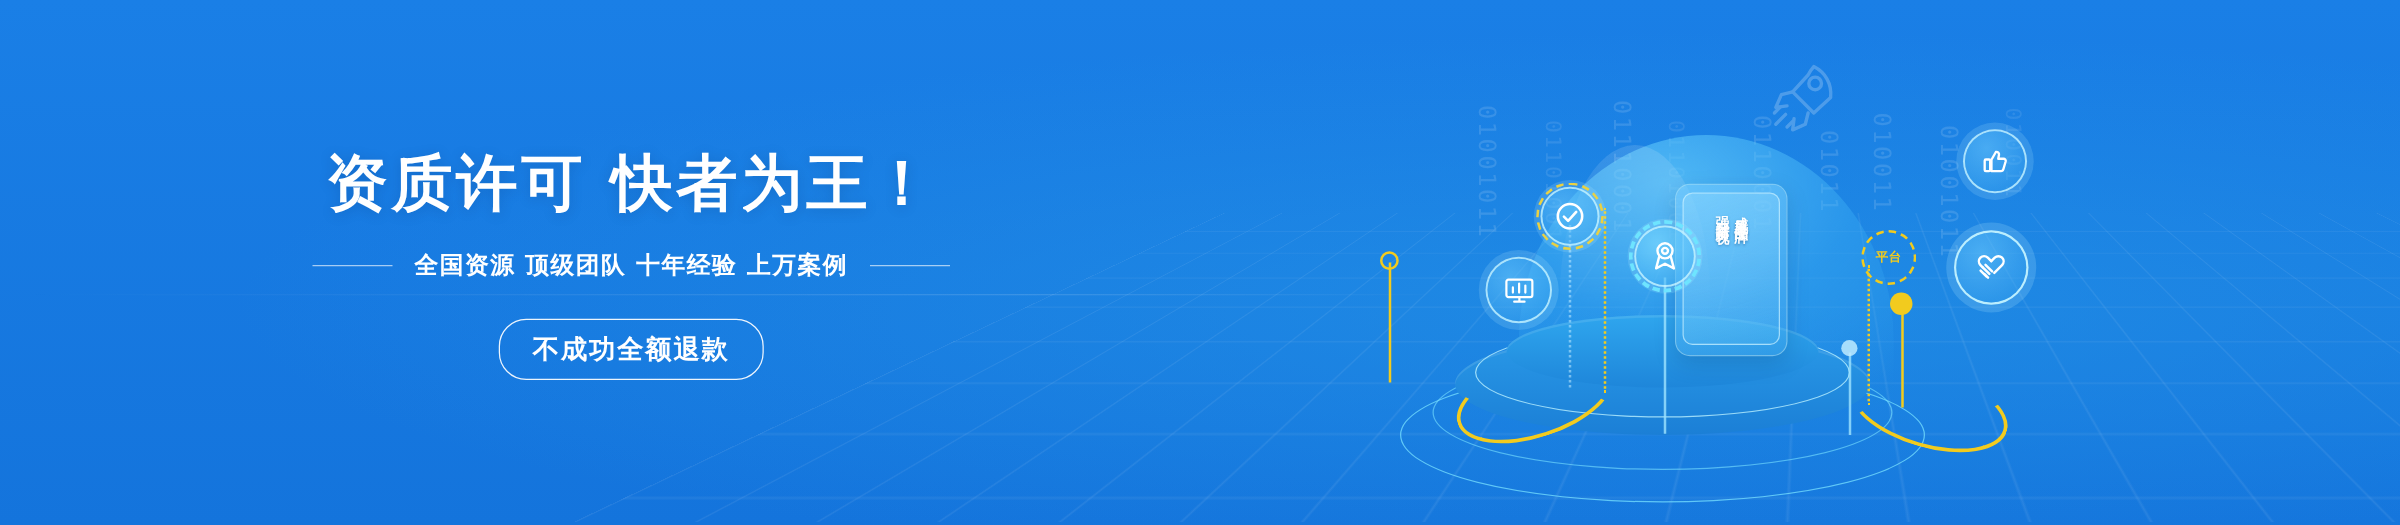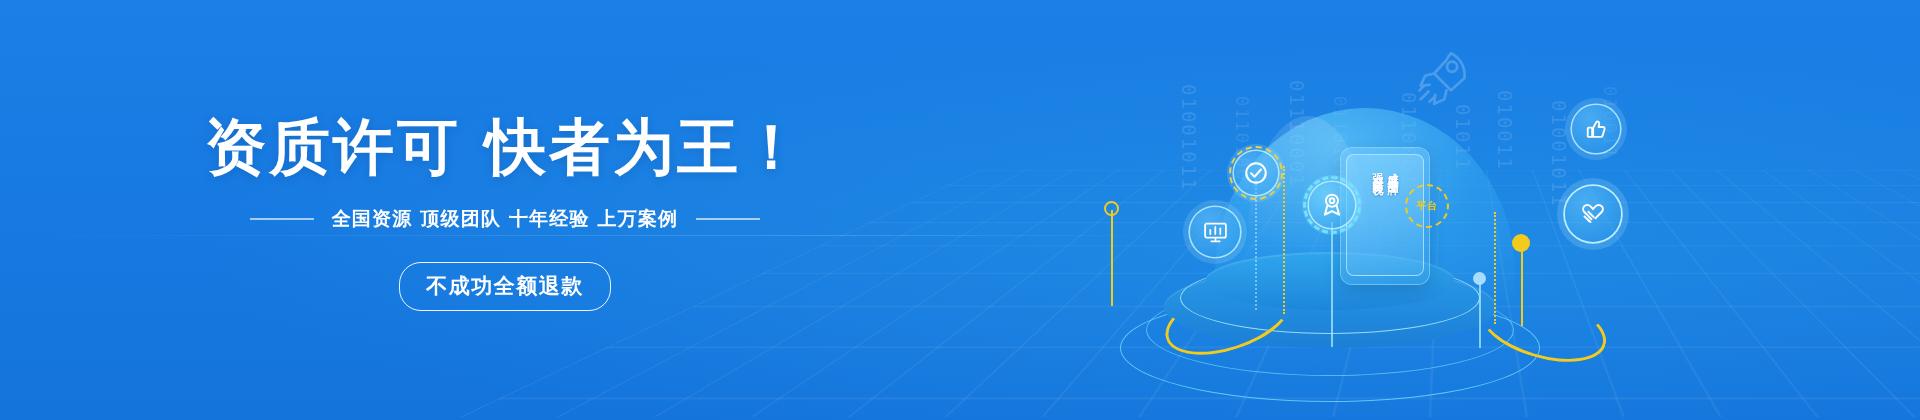--- a/index.html
+++ b/index.html
@@ -148,21 +148,21 @@
   }
 
   
   .textblock{
     position:absolute; left:0; top:0; width:1010px; height:420px;
     display:flex; flex-direction:column; align-items:center; justify-content:center;
     padding-top:4px;
   }
   .headline{
     color:#ffffff;
-    font-size:61px;
+    font-size:49px;
     font-weight:700;
     letter-spacing:3px;
     line-height:1.1;
     white-space:nowrap;
     font-family:"DejaVu Sans","Liberation Sans",sans-serif;
     text-shadow:0 2px 10px rgba(0,40,90,.18);
   }
   .subrow{
     display:flex; align-items:center; gap:18px;
     margin-top:26px;
@@ -273,21 +273,21 @@
 
   <div class="dashring cyan" style="left:1303px;top:176px;width:58px;height:58px;"></div>
   <div class="badge" style="left:1309px;top:182px;width:46px;height:46px;background:radial-gradient(circle at 36% 28%, rgba(120,215,255,.70), rgba(50,165,240,.48));">
     <svg viewBox="0 0 24 26" width="26" height="28" fill="none" stroke="#ffffff" stroke-width="1.8" stroke-linecap="round" stroke-linejoin="round">
       <circle cx="12" cy="9" r="5.6"></circle>
         <circle cx="12" cy="9" r="2.2"></circle>
       <path d="M7.6 13.6L5.4 22l6.6-3.4 6.6 3.4-2.2-8.4"></path>
     </svg>
   </div>
 
-  <div class="platform-tag" style="left:1405px;top:184px;">平台</div>
+  <div class="platform-tag" style="left:1489px;top:184px;">平台</div>
 
   <div class="badge" style="left:1572px;top:105px;width:48px;height:48px;">
     <svg viewBox="0 0 24 24" width="25" height="25" fill="none" stroke="#ffffff" stroke-width="1.8" stroke-linecap="round" stroke-linejoin="round">
       <path d="M8.8 10.4l3.4-6c1.6-.3 2.6.7 2.4 2.2l-.6 3h4.1c1.2 0 1.9 1 1.6 2.1l-1.8 6c-.2.9-.9 1.4-1.8 1.4H8.8z"></path>
       <rect x="3.6" y="10.2" width="4.2" height="8.9" rx=".9"></rect>
     </svg>
   </div>
 
   <div class="badge" style="left:1565px;top:186px;width:56px;height:56px;box-shadow:0 0 0 1.8px rgba(195,242,255,.95),0 0 0 8px rgba(195,242,255,.18);">
     <svg viewBox="0 0 26 24" width="30" height="28" fill="none" stroke="#ffffff" stroke-width="1.7" stroke-linecap="round" stroke-linejoin="round">

